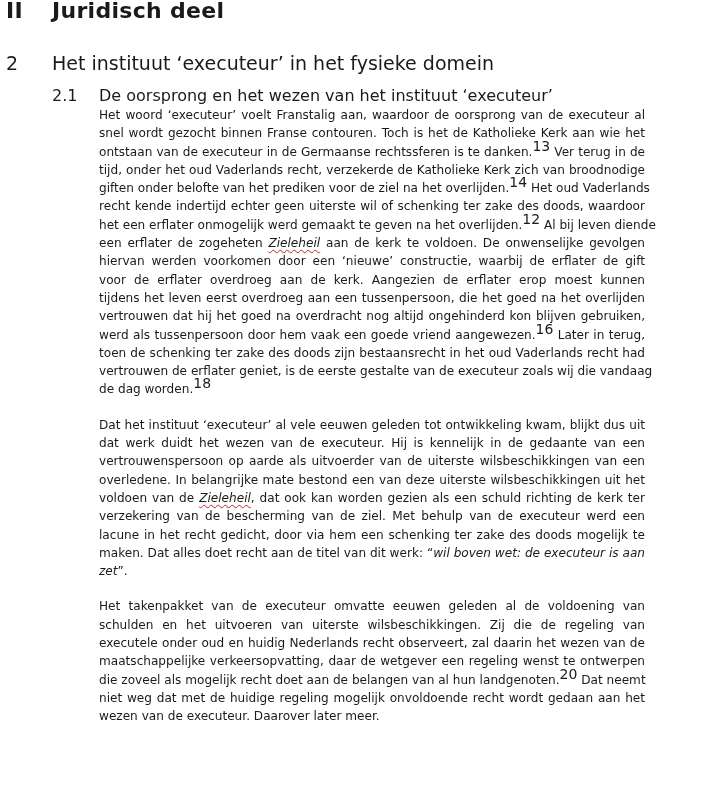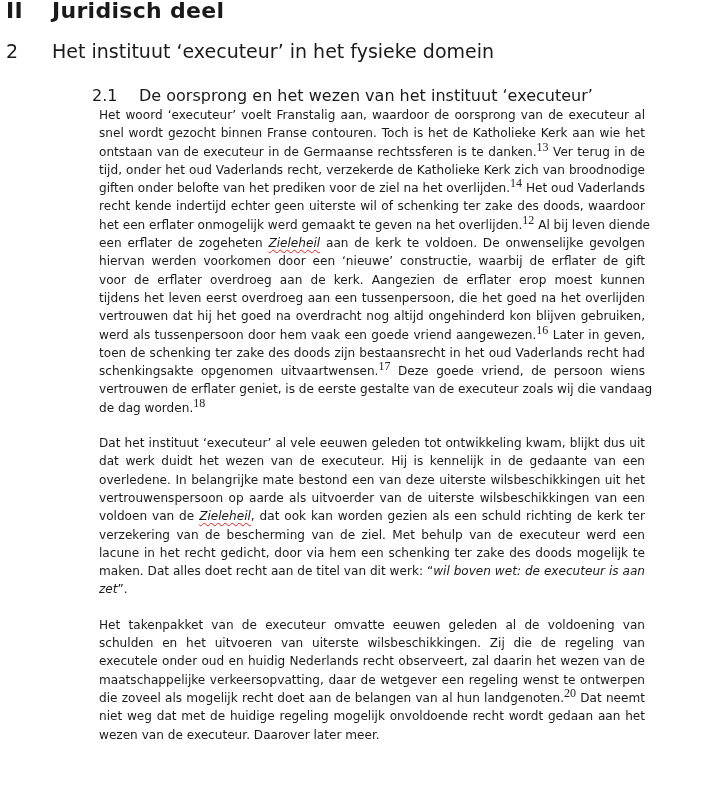--- a/index.html
+++ b/index.html
@@ -2,29 +2,29 @@
 <html><head>
 <meta charset="utf-8">
 <style>
   html, body { margin: 0; padding: 0; background: #ffffff; }
   body {
     width: 701px; height: 801px; overflow: hidden; position: relative;
     font-family: "DejaVu Sans", sans-serif; color: #1a1a1a;
   }
   .h-part { position: absolute; top: -2px; left: 6px; font-size: 22px; font-weight: bold; letter-spacing: 0.3px; }
   .h-part .num { display: inline-block; width: 46px; }
-  .h-chap { position: absolute; top: 40px; left: 6px; font-size: 19px; }
+  .h-chap { position: absolute; top: 52px; left: 6px; font-size: 19px; }
   .h-chap .num { display: inline-block; width: 46px; }
   .h-sec { position: absolute; top: 86px; left: 52px; font-size: 16px; }
-  .h-sec .num { display: inline-block; width: 47px; margin-left: 40px; }
+  .h-sec .num { display: inline-block; width: 47px; }
   .body { position: absolute; left: 99px; width: 549px; top: 106px; font-size: 12.1px; }
   .para { margin: 0 3px 17px 0; }
   .line { height: 18.3px; line-height: 18.3px; white-space: nowrap; text-align: justify; text-align-last: justify; display: block; }
   .line.last { text-align-last: left; }
-  sup { font-size: 12px; line-height: 0; vertical-align: 5px; font-family: Liberation Serif, serif; }
+  sup { font-size: 14px; line-height: 0; vertical-align: 5px; }
   .squiggle { text-decoration: underline wavy #d22; text-decoration-thickness: 1px; text-underline-offset: 2px; }
   em { font-style: italic; }
 </style>
 </head>
 <body>
 
 <div class="h-part">
   <span class="num">II</span><span>Juridisch deel</span>
 </div>
 <div class="h-chap">
@@ -42,32 +42,31 @@
     <span class="line"><span>ontstaan van de executeur in de Germaanse rechtssferen is te danken.</span><sup>13</sup><span> Ver terug in de</span></span>
     <span class="line"><span>tijd, onder het oud Vaderlands recht, verzekerde de Katholieke Kerk zich van broodnodige</span></span>
     <span class="line"><span>giften onder belofte van het prediken voor de ziel na het overlijden.</span><sup>14</sup><span> Het oud Vaderlands</span></span>
     <span class="line"><span>recht kende indertijd echter geen uiterste wil of schenking ter zake des doods, waardoor</span></span>
     <span class="line"><span>het een erflater onmogelijk werd gemaakt te geven na het overlijden.</span><sup>12</sup><span> Al bij leven diende</span></span>
     <span class="line"><span>een erflater de zogeheten </span><em class="squiggle">Zieleheil</em><span> aan de kerk te voldoen. De onwenselijke gevolgen</span></span>
     <span class="line"><span>hiervan werden voorkomen door een ‘nieuwe’ constructie, waarbij de erflater de gift</span></span>
     <span class="line"><span>voor de erflater overdroeg aan de kerk. Aangezien de erflater erop moest kunnen</span></span>
     <span class="line"><span>tijdens het leven eerst overdroeg aan een tussenpersoon, die het goed na het overlijden</span></span>
     <span class="line"><span>vertrouwen dat hij het goed na overdracht nog altijd ongehinderd kon blijven gebruiken,</span></span>
-    <span class="line"><span>werd als tussenpersoon door hem vaak een goede vriend aangewezen.</span><sup>16</sup><span> Later in geven,</span></span>
+    <span class="line"><span>werd als tussenpersoon door hem vaak een goede vriend aangewezen.</span><sup>16</sup><span> Later in terug,</span></span>
     <span class="line"><span>toen de schenking ter zake des doods zijn bestaansrecht in het oud Vaderlands recht had</span></span>
-    <span class="line"><span>schenkingsakte opgenomen uitvaartwensen.</span><sup>17</sup><span> Deze goede vriend, de persoon wiens</span></span>
     <span class="line"><span>vertrouwen de erflater geniet, is de eerste gestalte van de executeur zoals wij die vandaag</span></span>
     <span class="line last"><span>de dag worden.</span><sup>18</sup></span>
   </div>
 
   <div class="para">
     <span class="line"><span>Dat het instituut ‘executeur’ al vele eeuwen geleden tot ontwikkeling kwam, blijkt dus uit</span></span>
     <span class="line"><span>dat werk duidt het wezen van de executeur. Hij is kennelijk in de gedaante van een</span></span>
+    <span class="line"><span>vertrouwenspersoon op aarde als uitvoerder van de uiterste wilsbeschikkingen van een</span></span>
     <span class="line"><span>overledene. In belangrijke mate bestond een van deze uiterste wilsbeschikkingen uit het</span></span>
-    <span class="line"><span>vertrouwenspersoon op aarde als uitvoerder van de uiterste wilsbeschikkingen van een</span></span>
     <span class="line"><span>voldoen van de </span><em class="squiggle">Zieleheil</em><span>, dat ook kan worden gezien als een schuld richting de kerk ter</span></span>
     <span class="line"><span>verzekering van de bescherming van de ziel. Met behulp van de executeur werd een</span></span>
     <span class="line"><span>lacune in het recht gedicht, door via hem een schenking ter zake des doods mogelijk te</span></span>
     <span class="line"><span>maken. Dat alles doet recht aan de titel van dit werk: “</span><em>wil boven wet: de executeur is aan</em></span>
     <span class="line last"><em>zet</em><span>”.</span></span>
   </div>
 
   <div class="para">
     <span class="line"><span>Het takenpakket van de executeur omvatte eeuwen geleden al de voldoening van</span></span>
     <span class="line"><span>schulden en het uitvoeren van uiterste wilsbeschikkingen. Zij die de regeling van</span></span>

